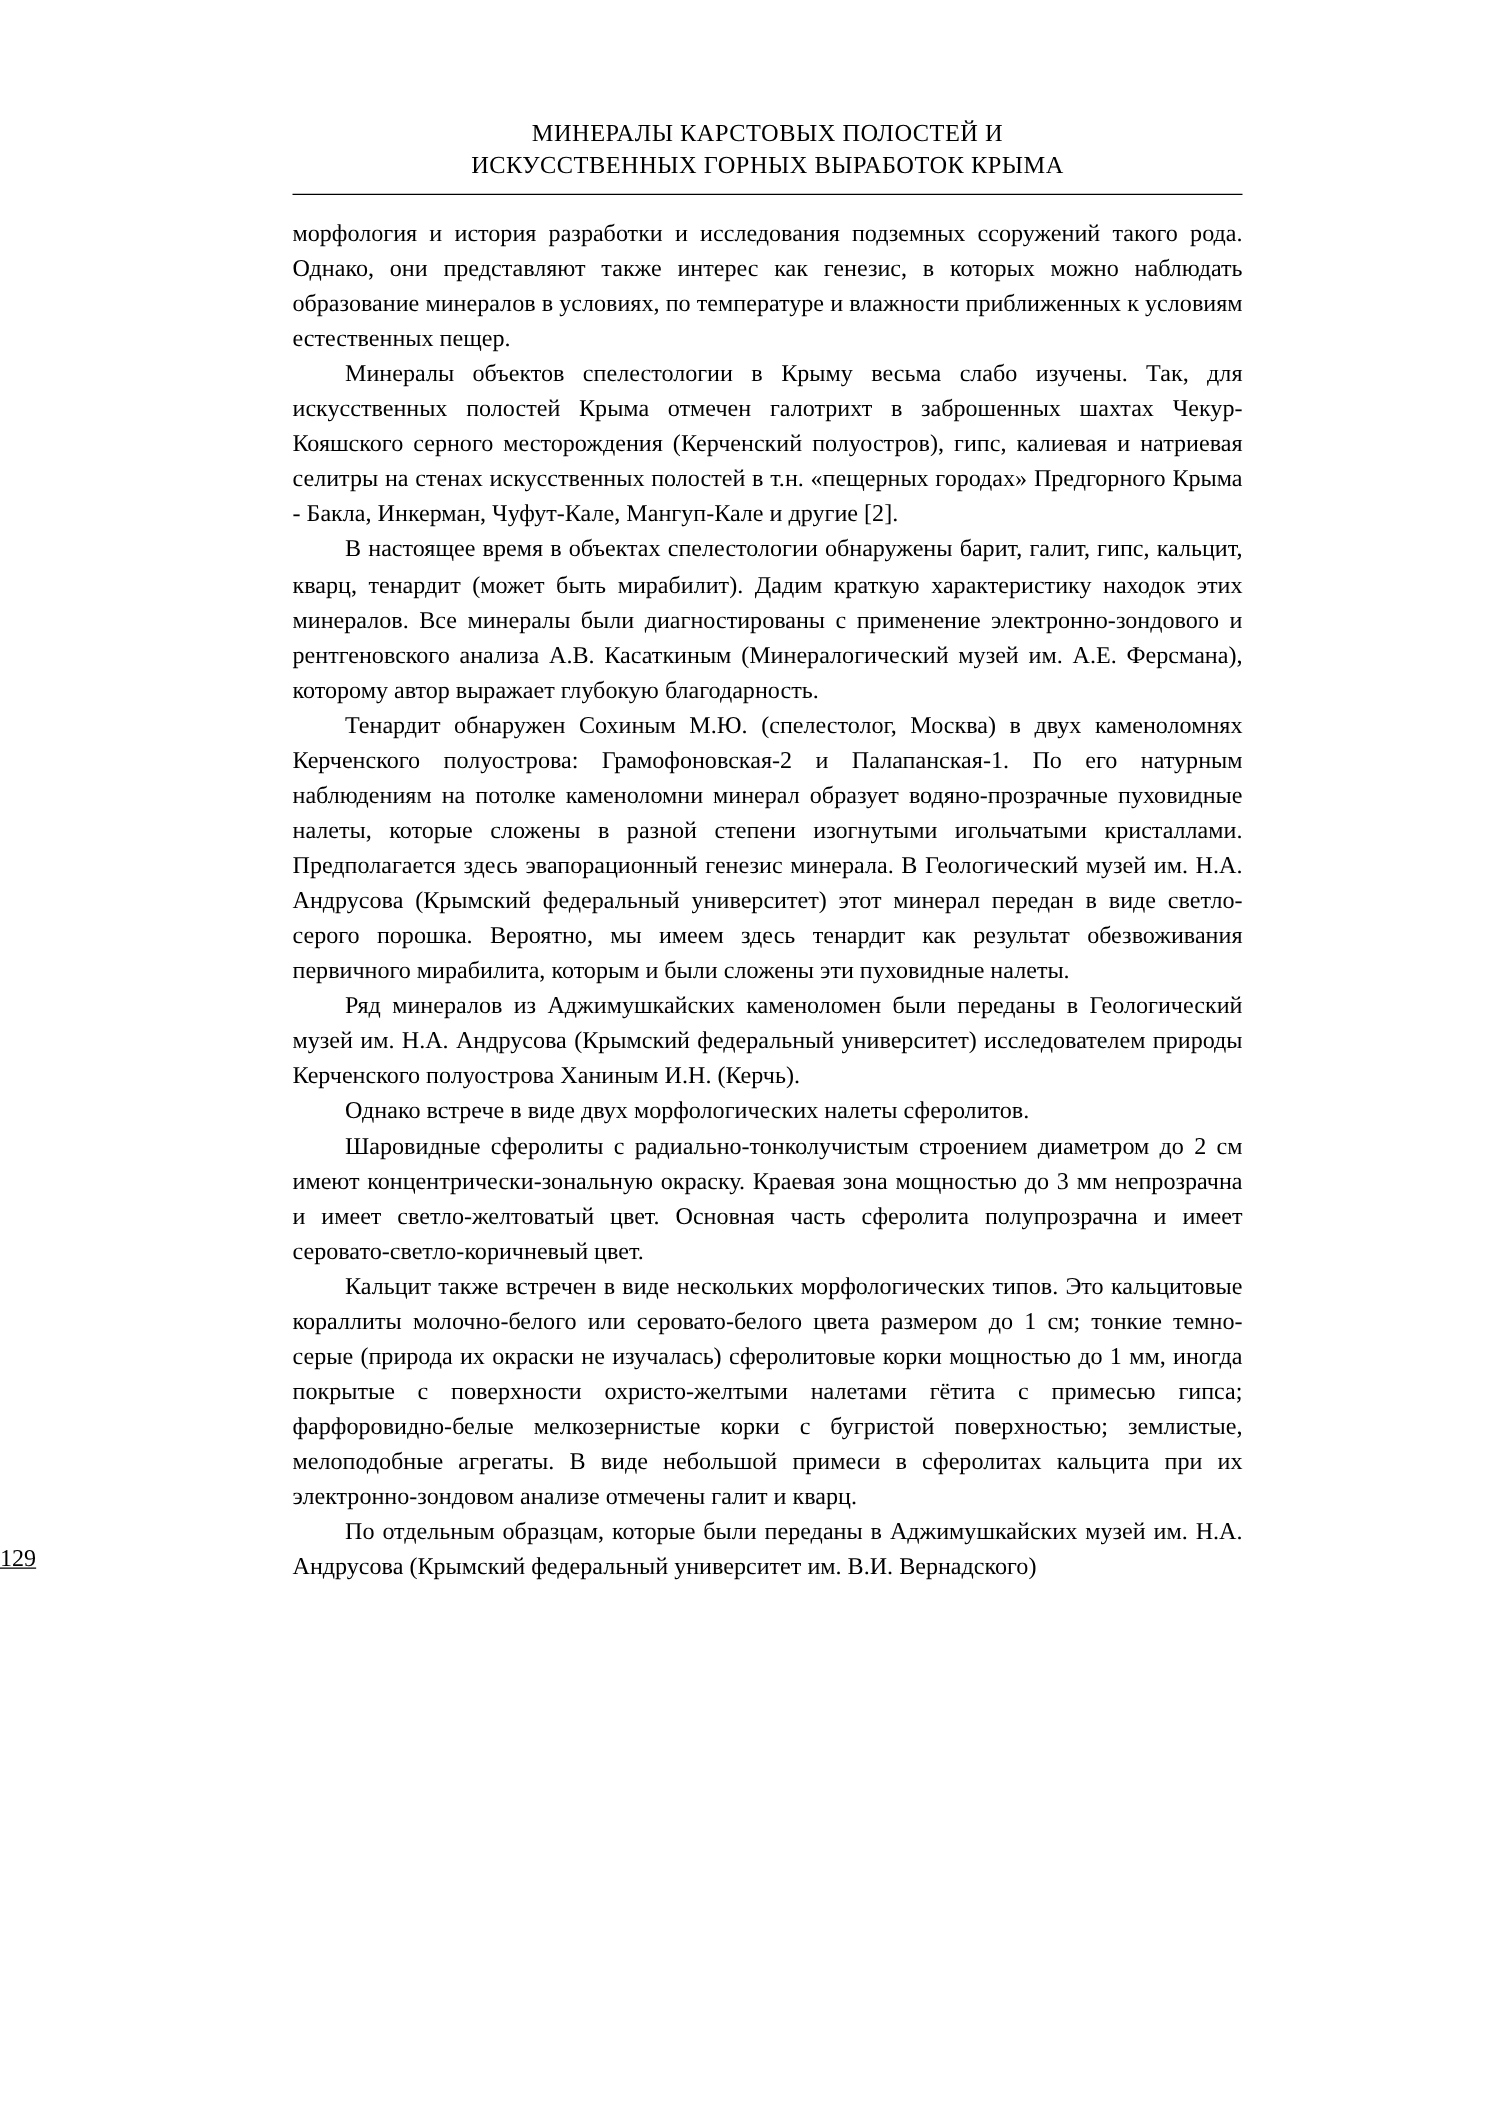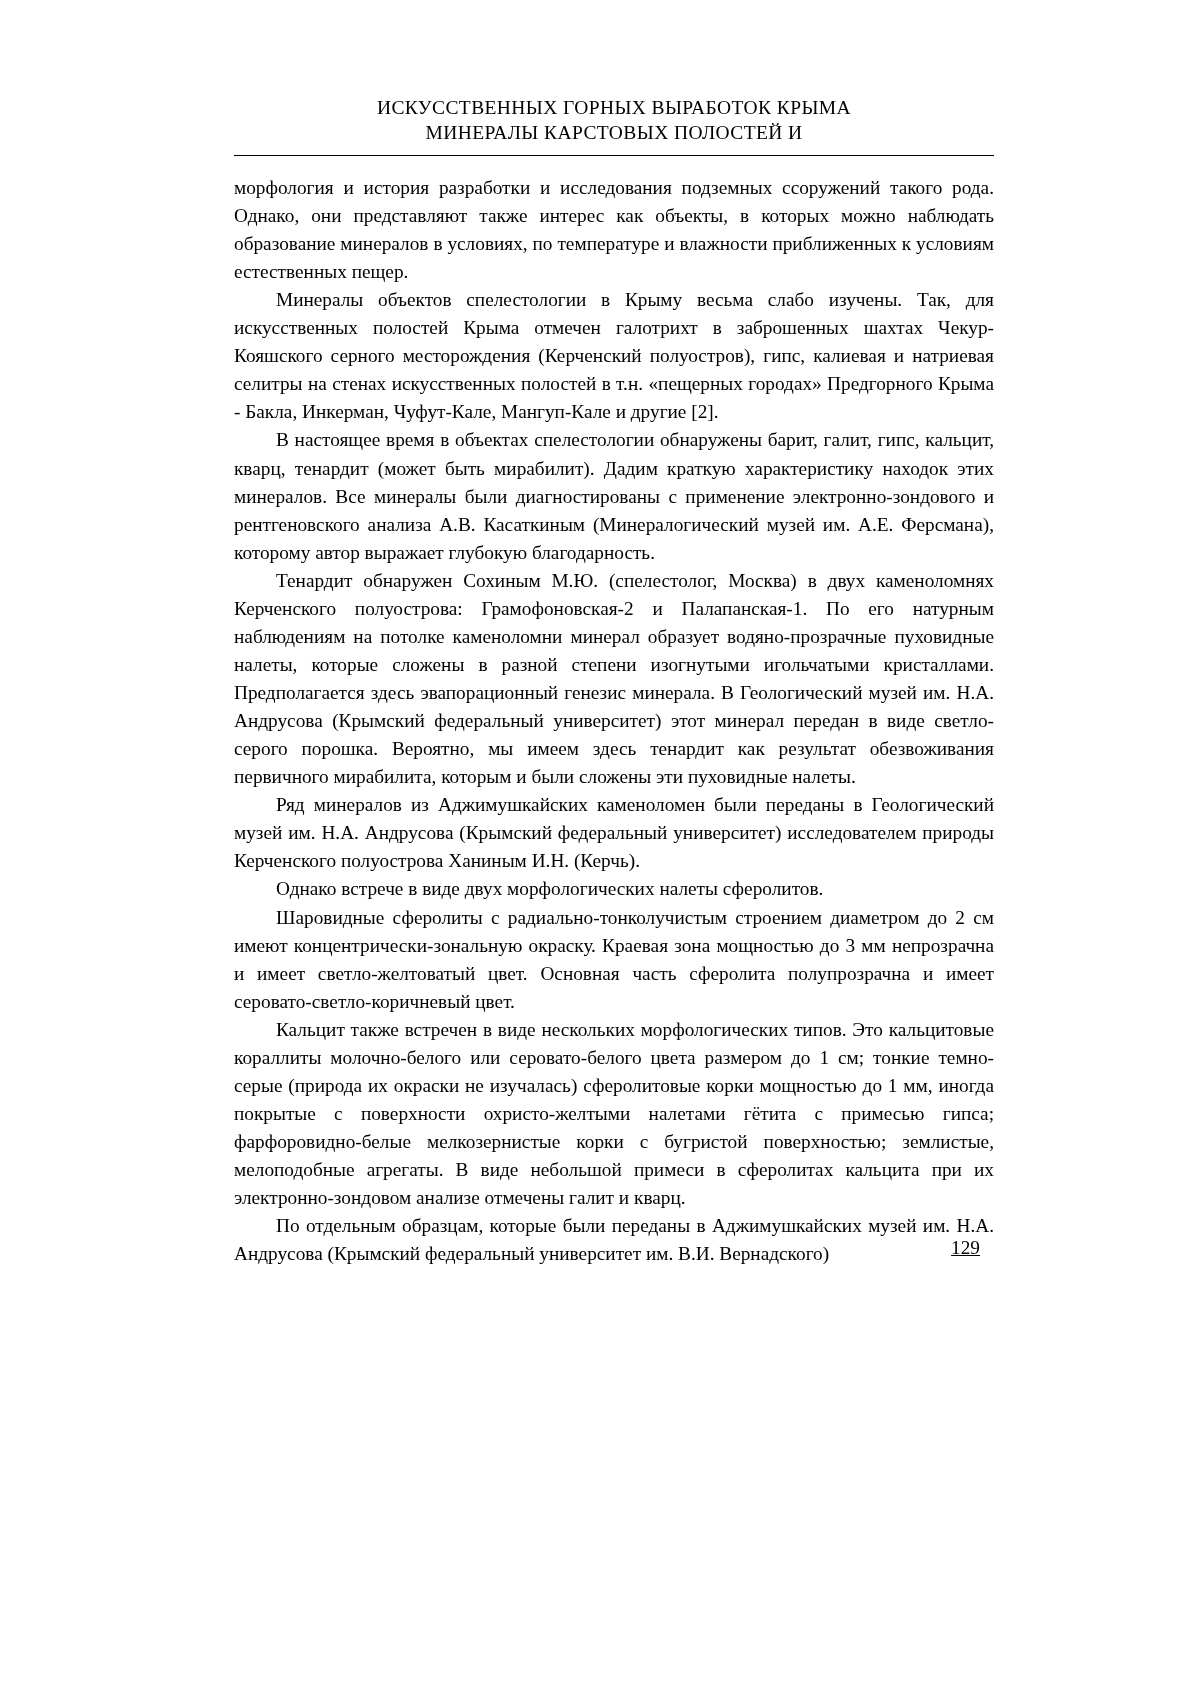--- a/index.html
+++ b/index.html
@@ -59,40 +59,40 @@
   }
   .body-text p.noindent {
     text-indent: 0;
   }
   b { font-weight: normal; }
   .folio {
     position: absolute;
     left: 0;
     top: 1237px;
     width: 980px;
-    text-align: right;
+    text-align: left;
     font-size: 19.3px;
     text-decoration: underline;
   }
 </style>
 </head>
 <body>
 
 <div class="page">
 
   <div class="content">
 
     <div class="header-block">
+      <span class="header-line">МИНЕРАЛЫ КАРСТОВЫХ ПОЛОСТЕЙ И</span>
       <span class="header-line">ИСКУССТВЕННЫХ ГОРНЫХ ВЫРАБОТОК КРЫМА</span>
-      <span class="header-line">МИНЕРАЛЫ КАРСТОВЫХ ПОЛОСТЕЙ И</span>
     </div>
     <hr class="header-rule">
 
     <div class="body-text" id="body-text">
-        <p class="noindent"><span>морфология и история разработки и исследования подземных ссоружений такого рода. Однако, они представляют также интерес как объекты, в которых можно наблюдать образование минералов в условиях, по температуре и влажности приближенных к условиям естественных пещер.</span></p>
+        <p class="noindent"><span>морфология и история разработки и исследования подземных ссоружений такого рода. Однако, они представляют также интерес как генезис, в которых можно наблюдать образование минералов в условиях, по температуре и влажности приближенных к условиям естественных пещер.</span></p>
         <p><span>Минералы объектов спелестологии в Крыму весьма слабо изучены. Так, для искусственных полостей Крыма отмечен галотрихт в заброшенных шахтах Чекур-Кояшского серного месторождения (Керченский полуостров), гипс, калиевая и натриевая селитры на стенах искусственных полостей в т.н. «пещерных городах» Предгорного Крыма - Бакла, Инкерман, Чуфут-Кале, Мангуп-Кале и другие [2].</span></p>
         <p><span>В настоящее время в объектах спелестологии обнаружены барит, галит, гипс, кальцит, кварц, тенардит (может быть мирабилит). Дадим краткую характеристику находок этих минералов. Все минералы были диагностированы с применение электронно-зондового и рентгеновского анализа А.В. Касаткиным (Минералогический музей им. А.Е. Ферсмана), которому автор выражает глубокую благодарность.</span></p>
         <p><b>Тенардит</b><span> обнаружен Сохиным М.Ю. (спелестолог, Москва) в двух каменоломнях Керченского полуострова: Грамофоновская-2 и Палапанская-1. По его натурным наблюдениям на потолке каменоломни минерал образует водяно-прозрачные пуховидные налеты, которые сложены в разной степени изогнутыми игольчатыми кристаллами. Предполагается здесь эвапорационный генезис минерала. В Геологический музей им. Н.А. Андрусова (Крымский федеральный университет) этот минерал передан в виде светло-серого порошка. Вероятно, мы имеем здесь тенардит как результат обезвоживания первичного мирабилита, которым и были сложены эти пуховидные налеты.</span></p>
         <p><span>Ряд минералов из Аджимушкайских каменоломен были переданы в Геологический музей им. Н.А. Андрусова (Крымский федеральный университет) исследователем природы Керченского полуострова Ханиным И.Н. (Керчь).</span></p>
         <p><b>Однако</b><span> встрече в виде двух морфологических налеты сферолитов.</span></p>
         <p><span>Шаровидные сферолиты с радиально-тонколучистым строением диаметром до 2 см имеют концентрически-зональную окраску. Краевая зона мощностью до 3 мм непрозрачна и имеет светло-желтоватый цвет. Основная часть сферолита полупрозрачна и имеет серовато-светло-коричневый цвет.</span></p>
         <p><b>Кальцит</b><span> также встречен в виде нескольких морфологических типов. Это кальцитовые кораллиты молочно-белого или серовато-белого цвета размером до 1 см; тонкие темно-серые (природа их окраски не изучалась) сферолитовые корки мощностью до 1 мм, иногда покрытые с поверхности охристо-желтыми налетами гётита с примесью гипса; фарфоровидно-белые мелкозернистые корки с бугристой поверхностью; землистые, мелоподобные агрегаты. В виде небольшой примеси в сферолитах кальцита при их электронно-зондовом анализе отмечены </span><b>галит</b><span> и </span><b>кварц.</b></p>
         <p><span>По отдельным образцам, которые были переданы в Аджимушкайских музей им. Н.А. Андрусова (Крымский федеральный университет им. В.И. Вернадского)</span></p>
       </div>
 

